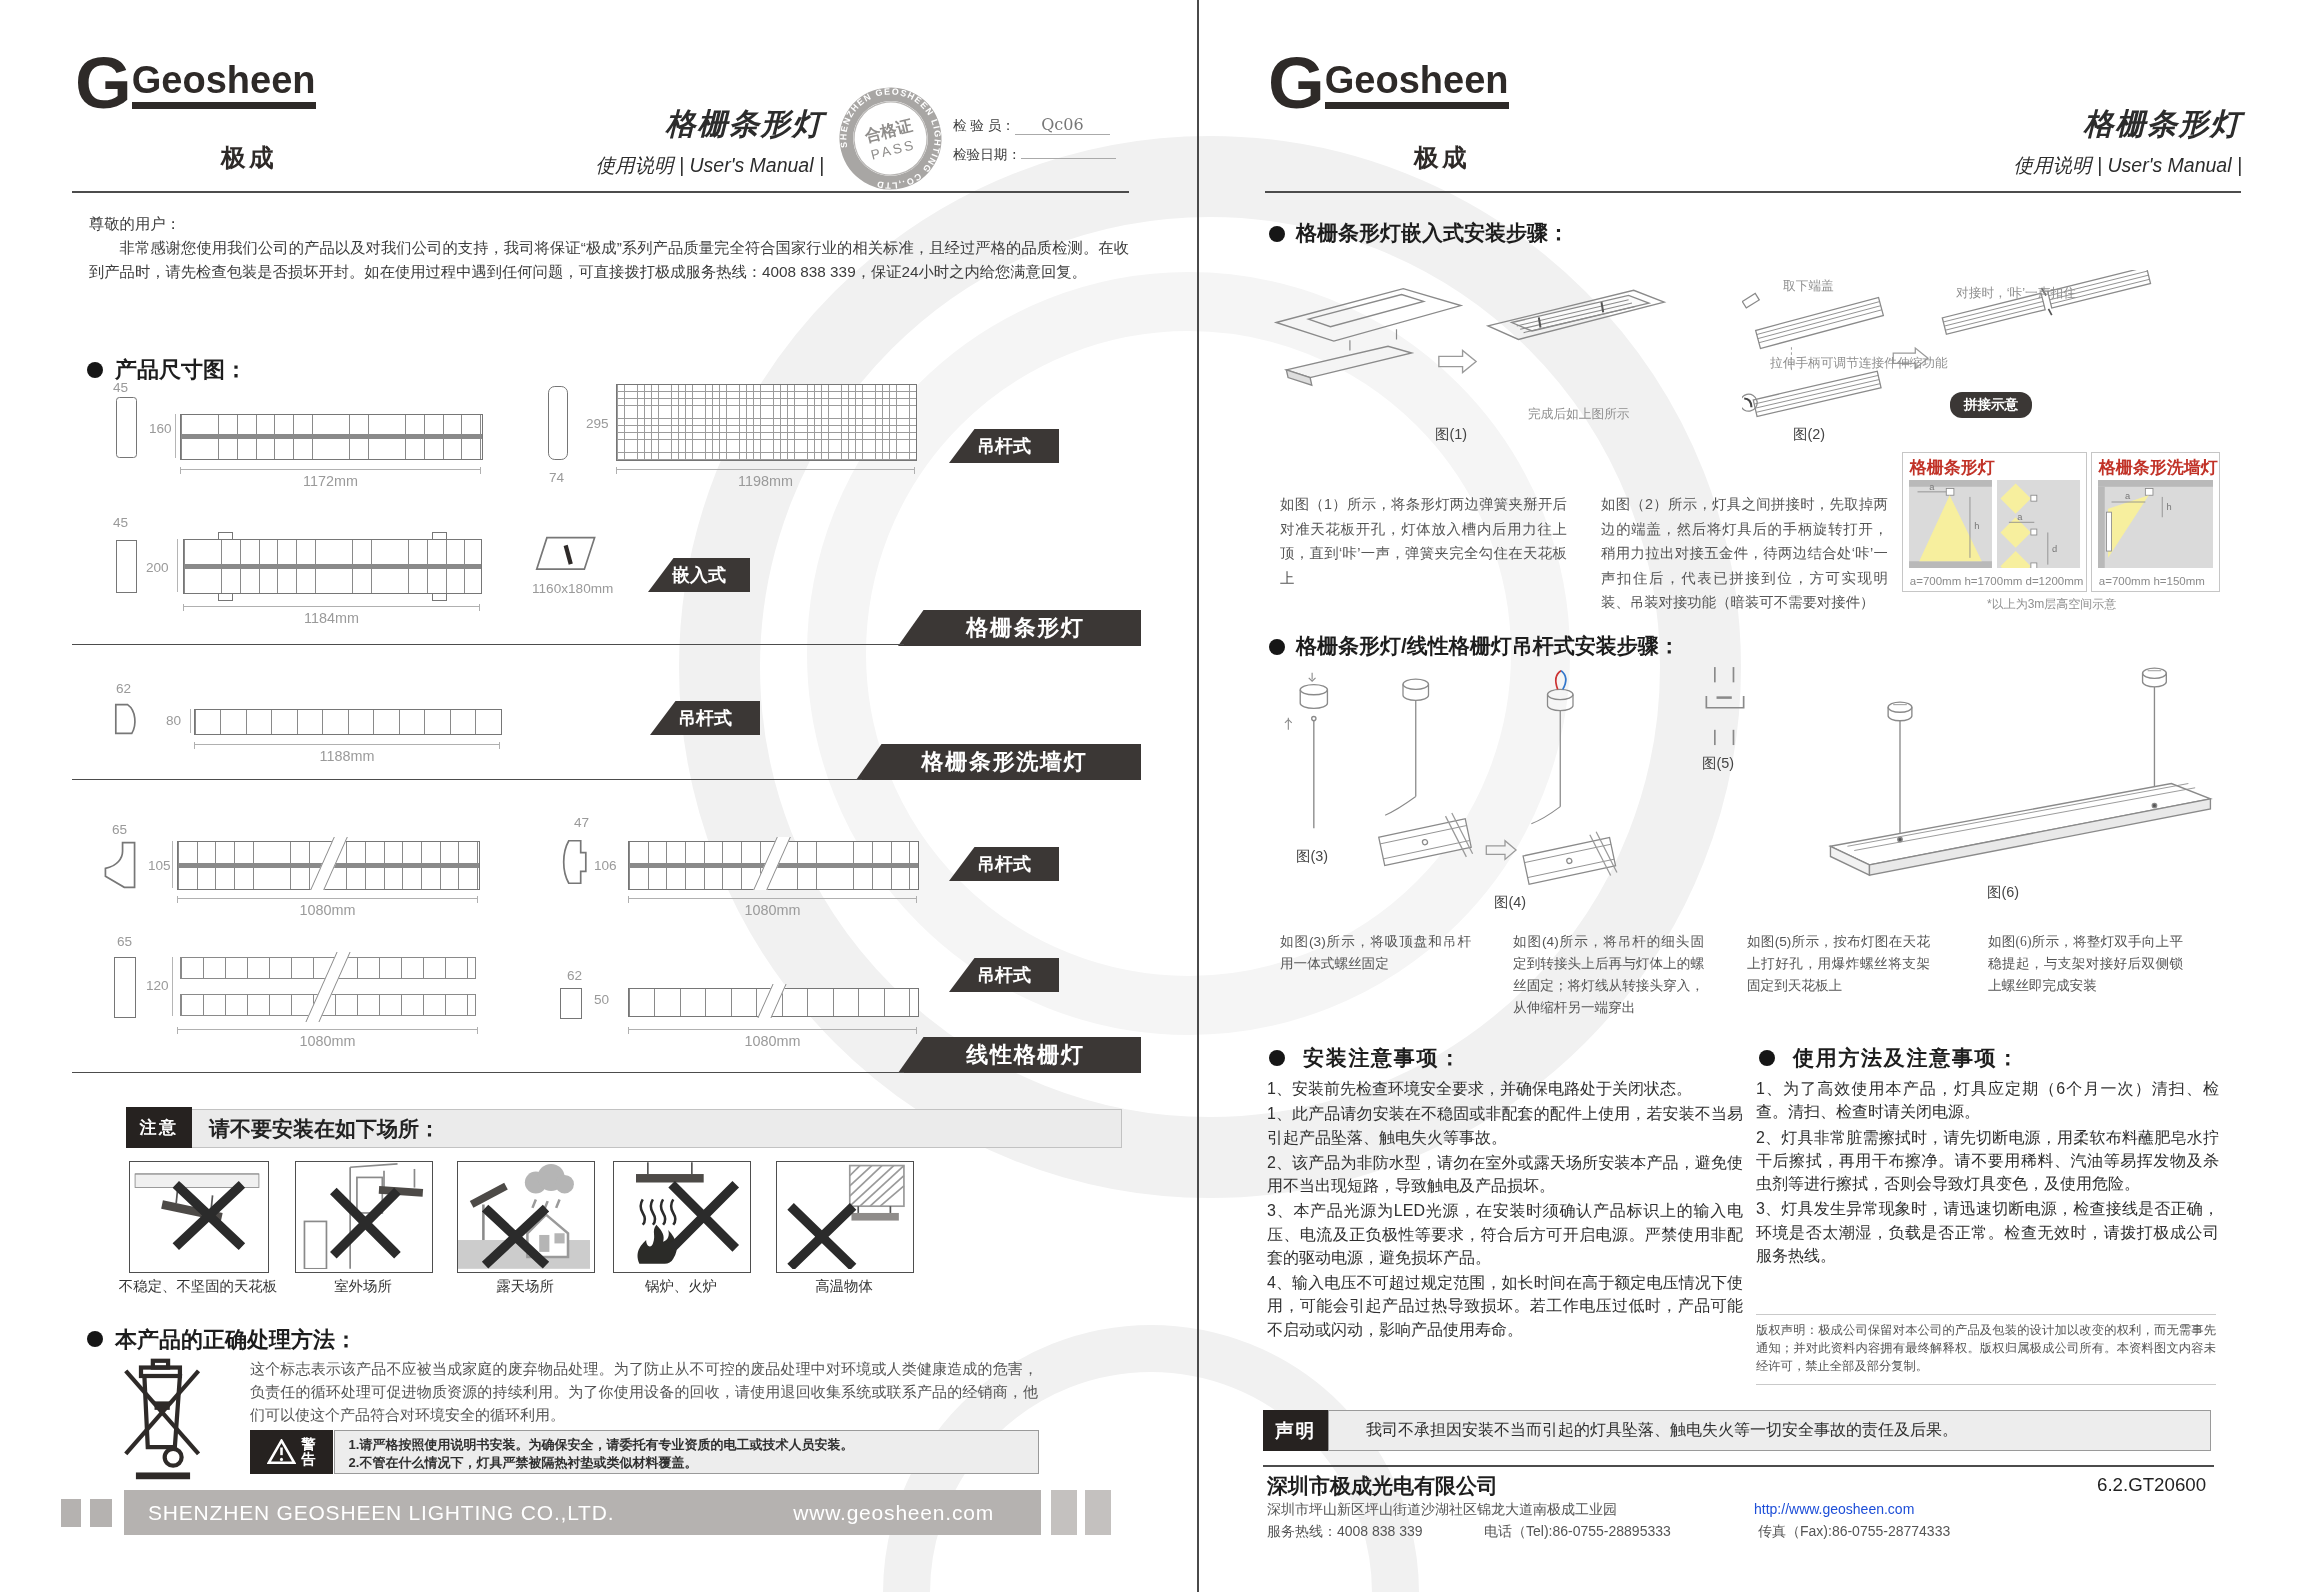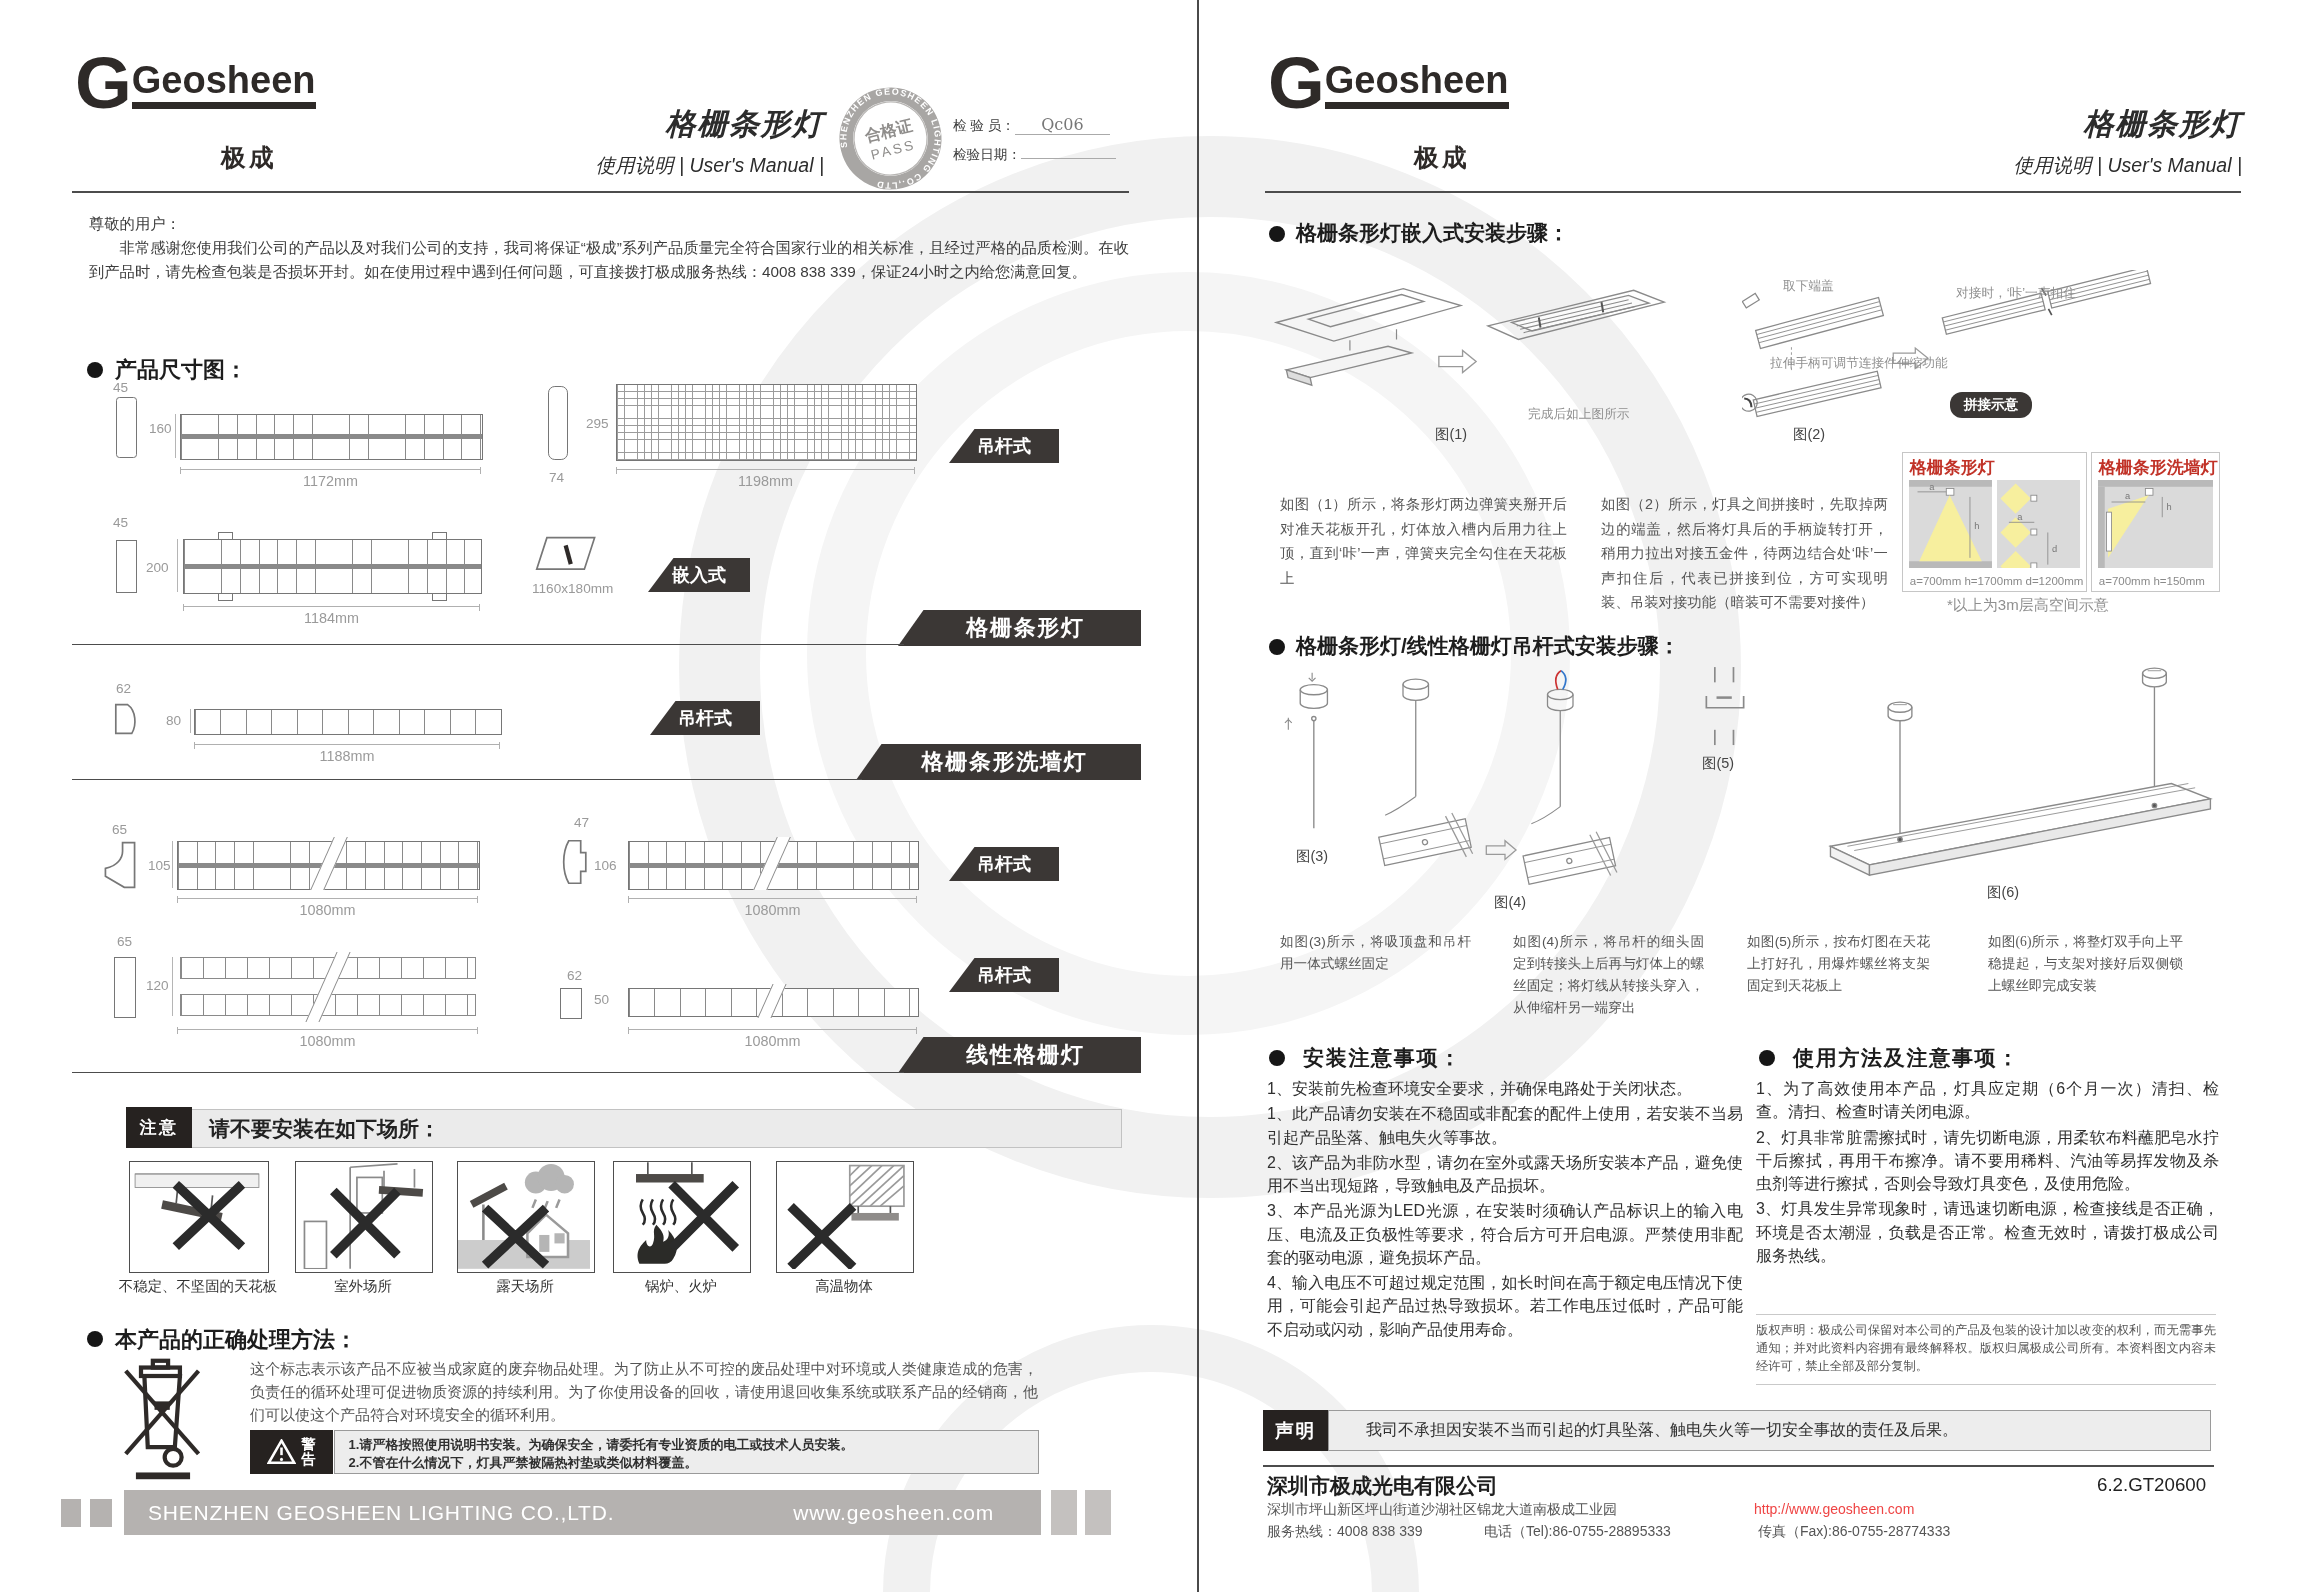--- a/index.html
+++ b/index.html
@@ -475,21 +475,21 @@
         <polygon points="60,18 12,92 12,34" fill="#f7ef9e"></polygon>
         <rect x="10" y="38" width="6" height="46" fill="#fff" stroke="#8a8a8a"></rect>
         <line x1="16" y1="26" x2="56" y2="26" stroke="#8a8a8a"></line>
         <text x="32" y="23" font-size="11" fill="#777">a</text>
         <line x1="76" y1="20" x2="76" y2="44" stroke="#8a8a8a"></line>
         <text x="81" y="35" font-size="11" fill="#777">h</text>
       </svg>
     </div>
     <div class="beamval" style="left:6.8px;bottom:4.2px;">a=700mm h=150mm</div>
   </div>
-  <div class="ann" style="left:1947px;top:596px;font-size:15px;">*以上为3m层高空间示意</div>
+  <div class="ann" style="left:1987px;top:596px;font-size:12px;">*以上为3m层高空间示意</div>
 
   <div class="bullet" style="left:1269px;top:639px;"></div>
   <div class="sect" style="left:1296px;top:632px;font-size:21px;">格栅条形灯/线性格栅灯吊杆式安装步骤：</div>
 
   <div class="abs" style="left:1278px;top:671px;">
     <svg width="81" height="170" viewBox="0 0 95 200" fill="none" stroke="#8a8a8a" stroke-width="1.6">
       <path d="M40,2 v8 M36,8 l4,4 4,-4" stroke-width="1.3"></path>
       <ellipse cx="42" cy="22" rx="16" ry="6"></ellipse>
         <path d="M26,22 v16 a16,6 0 0 0 32,0 v-16"></path>
       <path d="M12,55 v14 M8,61 l4,-4 4,4" stroke-width="1.3"></path>
@@ -589,19 +589,19 @@
 
   <div class="blackbadge" style="left:1263px;top:1410px;width:65px;height:41px;font-size:18.7px;letter-spacing:1.7px;">声明</div>
   <div class="declbar" style="left:1328px;top:1410px;width:883px;height:41px;padding-left:37px;box-sizing:border-box;">
     <span>我司不承担因安装不当而引起的灯具坠落、触电失火等一切安全事故的责任及后果。</span>
   </div>
   <div class="secline" style="left:1263px;top:1465px;width:951px;"></div>
 
   <div class="abs" style="left:1267px;top:1472px;font-size:21px;font-weight:bold;color:#1e1e1e;">深圳市极成光电有限公司</div>
   <div class="abs" style="left:2097px;top:1474px;font-size:18.7px;color:#222;">6.2.GT20600</div>
   <div class="abs" style="left:1267px;top:1501px;font-size:14px;color:#555;">深圳市坪山新区坪山街道沙湖社区锦龙大道南极成工业园</div>
-  <div class="abs" style="left:1754px;top:1501px;font-size:14px;color:#ef4444;">http://www.geosheen.com</div>
+  <div class="abs" style="left:1754px;top:1501px;font-size:14px;color:#1d4ed8;">http://www.geosheen.com</div>
   <div class="abs" style="left:1267px;top:1523px;font-size:14px;color:#555;">服务热线：4008 838 339</div>
   <div class="abs" style="left:1484px;top:1523px;font-size:14px;color:#555;">电话（Tel):86-0755-28895333</div>
   <div class="abs" style="left:1758px;top:1523px;font-size:14px;color:#555;">传真（Fax):86-0755-28774333</div>
 
 </div>
 
 
 </body></html>

